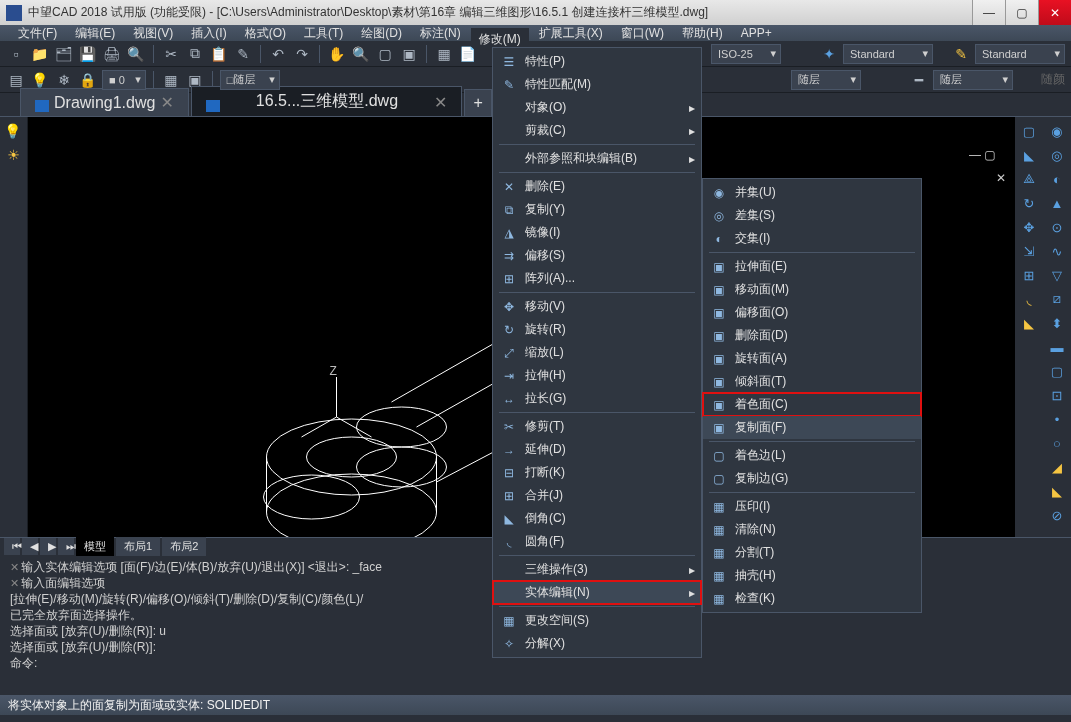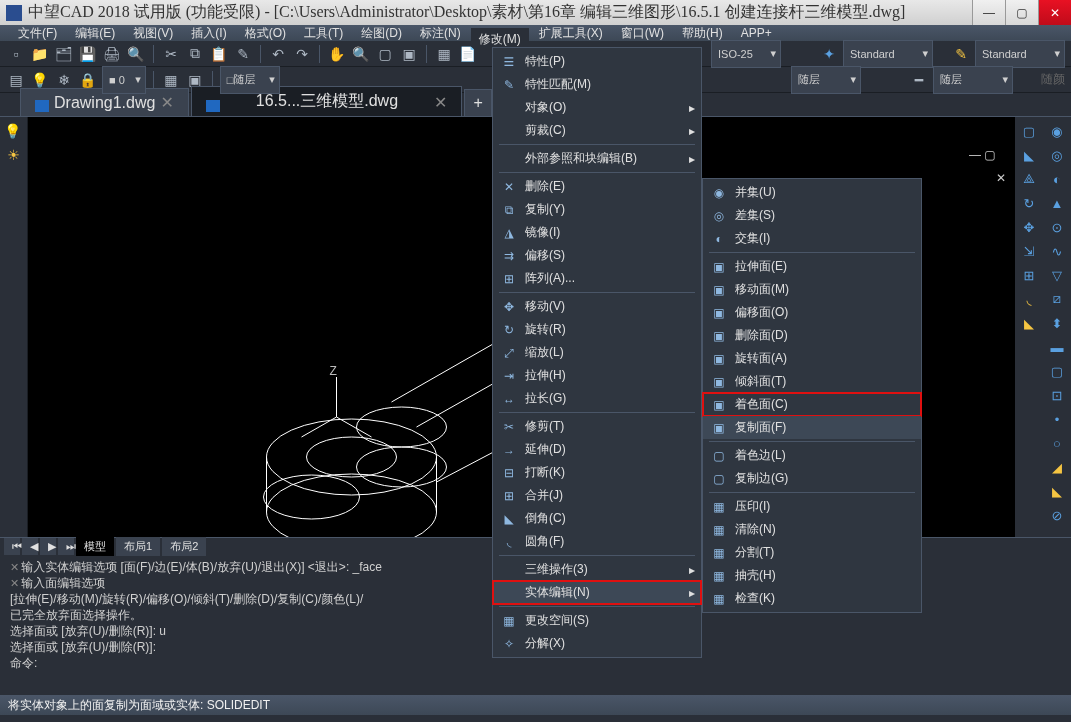--- a/index.html
+++ b/index.html
@@ -1,32 +1,32 @@
 <!DOCTYPE html>
 <html><head>
 <meta charset="utf-8">
 <style>
 * { margin: 0; padding: 0; box-sizing: border-box; font-family: "Microsoft YaHei", sans-serif; }
 body { width: 1071px; height: 722px; background: #2a2f38; color: #e0e0e0; font-size: 12px; overflow: hidden; position: relative; }
 
 .titlebar { height: 25px; background: linear-gradient(#e8e8e8,#d0d0d0); display: flex; align-items: center; padding-left: 6px; color: #333; position: relative; }
 .titlebar .logo { width: 16px; height: 16px; background: #2a4d8f; margin-right: 6px; }
-.titlebar .title-text { font-size: 16px; font-family: Liberation Serif, serif; }
+.titlebar .title-text { font-size: 12px; }
 .winbtns { position: absolute; right: 0; top: 0; display: flex; }
 .winbtns div { width: 33px; height: 25px; display: flex; align-items: center; justify-content: center; border-left: 1px solid #999; background: linear-gradient(#f0f0f0,#d8d8d8); }
 .winbtns .close { background: linear-gradient(#e81123,#c00b1a); color: #fff; }
 
 .menubar { height: 16px; background: linear-gradient(#4a5668,#3d4856); display: flex; align-items: center; padding-left: 10px; gap: 2px; }
 .menubar span { padding: 3px 8px; cursor: pointer; }
 .menubar .active { background: #2a2f38; margin-top: 12px; }
 
 .toolbar { height: 26px; background: #2a2f38; display: flex; align-items: center; padding: 0 6px; gap: 4px; border-bottom: 1px solid #1a1e24; }
 .toolbar .tb-icon { width: 20px; height: 20px; display: flex; align-items: center; justify-content: center; color: #aeb8c4; font-size: 14px; }
 .toolbar .sep { width: 1px; height: 18px; background: #4a5668; margin: 0 3px; }
-.toolbar .combo { background: #3a424f; border: 1px solid #4a5668; padding: 2px 20px 2px 6px; position: relative; color: #d0d0d0; min-width: 70px; font-size: 11px; height: 28px; display: flex; align-items: center; }
+.toolbar .combo { background: #3a424f; border: 1px solid #4a5668; padding: 2px 20px 2px 6px; position: relative; color: #d0d0d0; min-width: 70px; font-size: 11px; height: 20px; display: flex; align-items: center; }
 .toolbar .combo::after { content: "▾"; position: absolute; right: 4px; }
 
 .tabs { height: 24px; background: #2a2f38; display: flex; align-items: flex-end; padding-left: 20px; border-bottom: 1px solid #4a5668; }
 .tabs .tab { padding: 4px 14px; background: #3a424f; border: 1px solid #4a5668; border-bottom: none; margin-right: 2px; display: flex; align-items: flex-end; gap: 5px; font-size: 16px; }
 .tabs .tab .dwg { width: 14px; height: 12px; background: #2068c0; display: inline-block; }
 .tabs .tab .x { color: #888; }
 .tabs .tab.active { background: #1a1e24; gap: 36px; }
 
 .workspace { display: flex; height: 420px; }
 .left-tools { width: 28px; background: #2a2f38; border-right: 1px solid #1a1e24; display: flex; flex-direction: column; gap: 4px; padding-top: 4px; align-items: center; }

